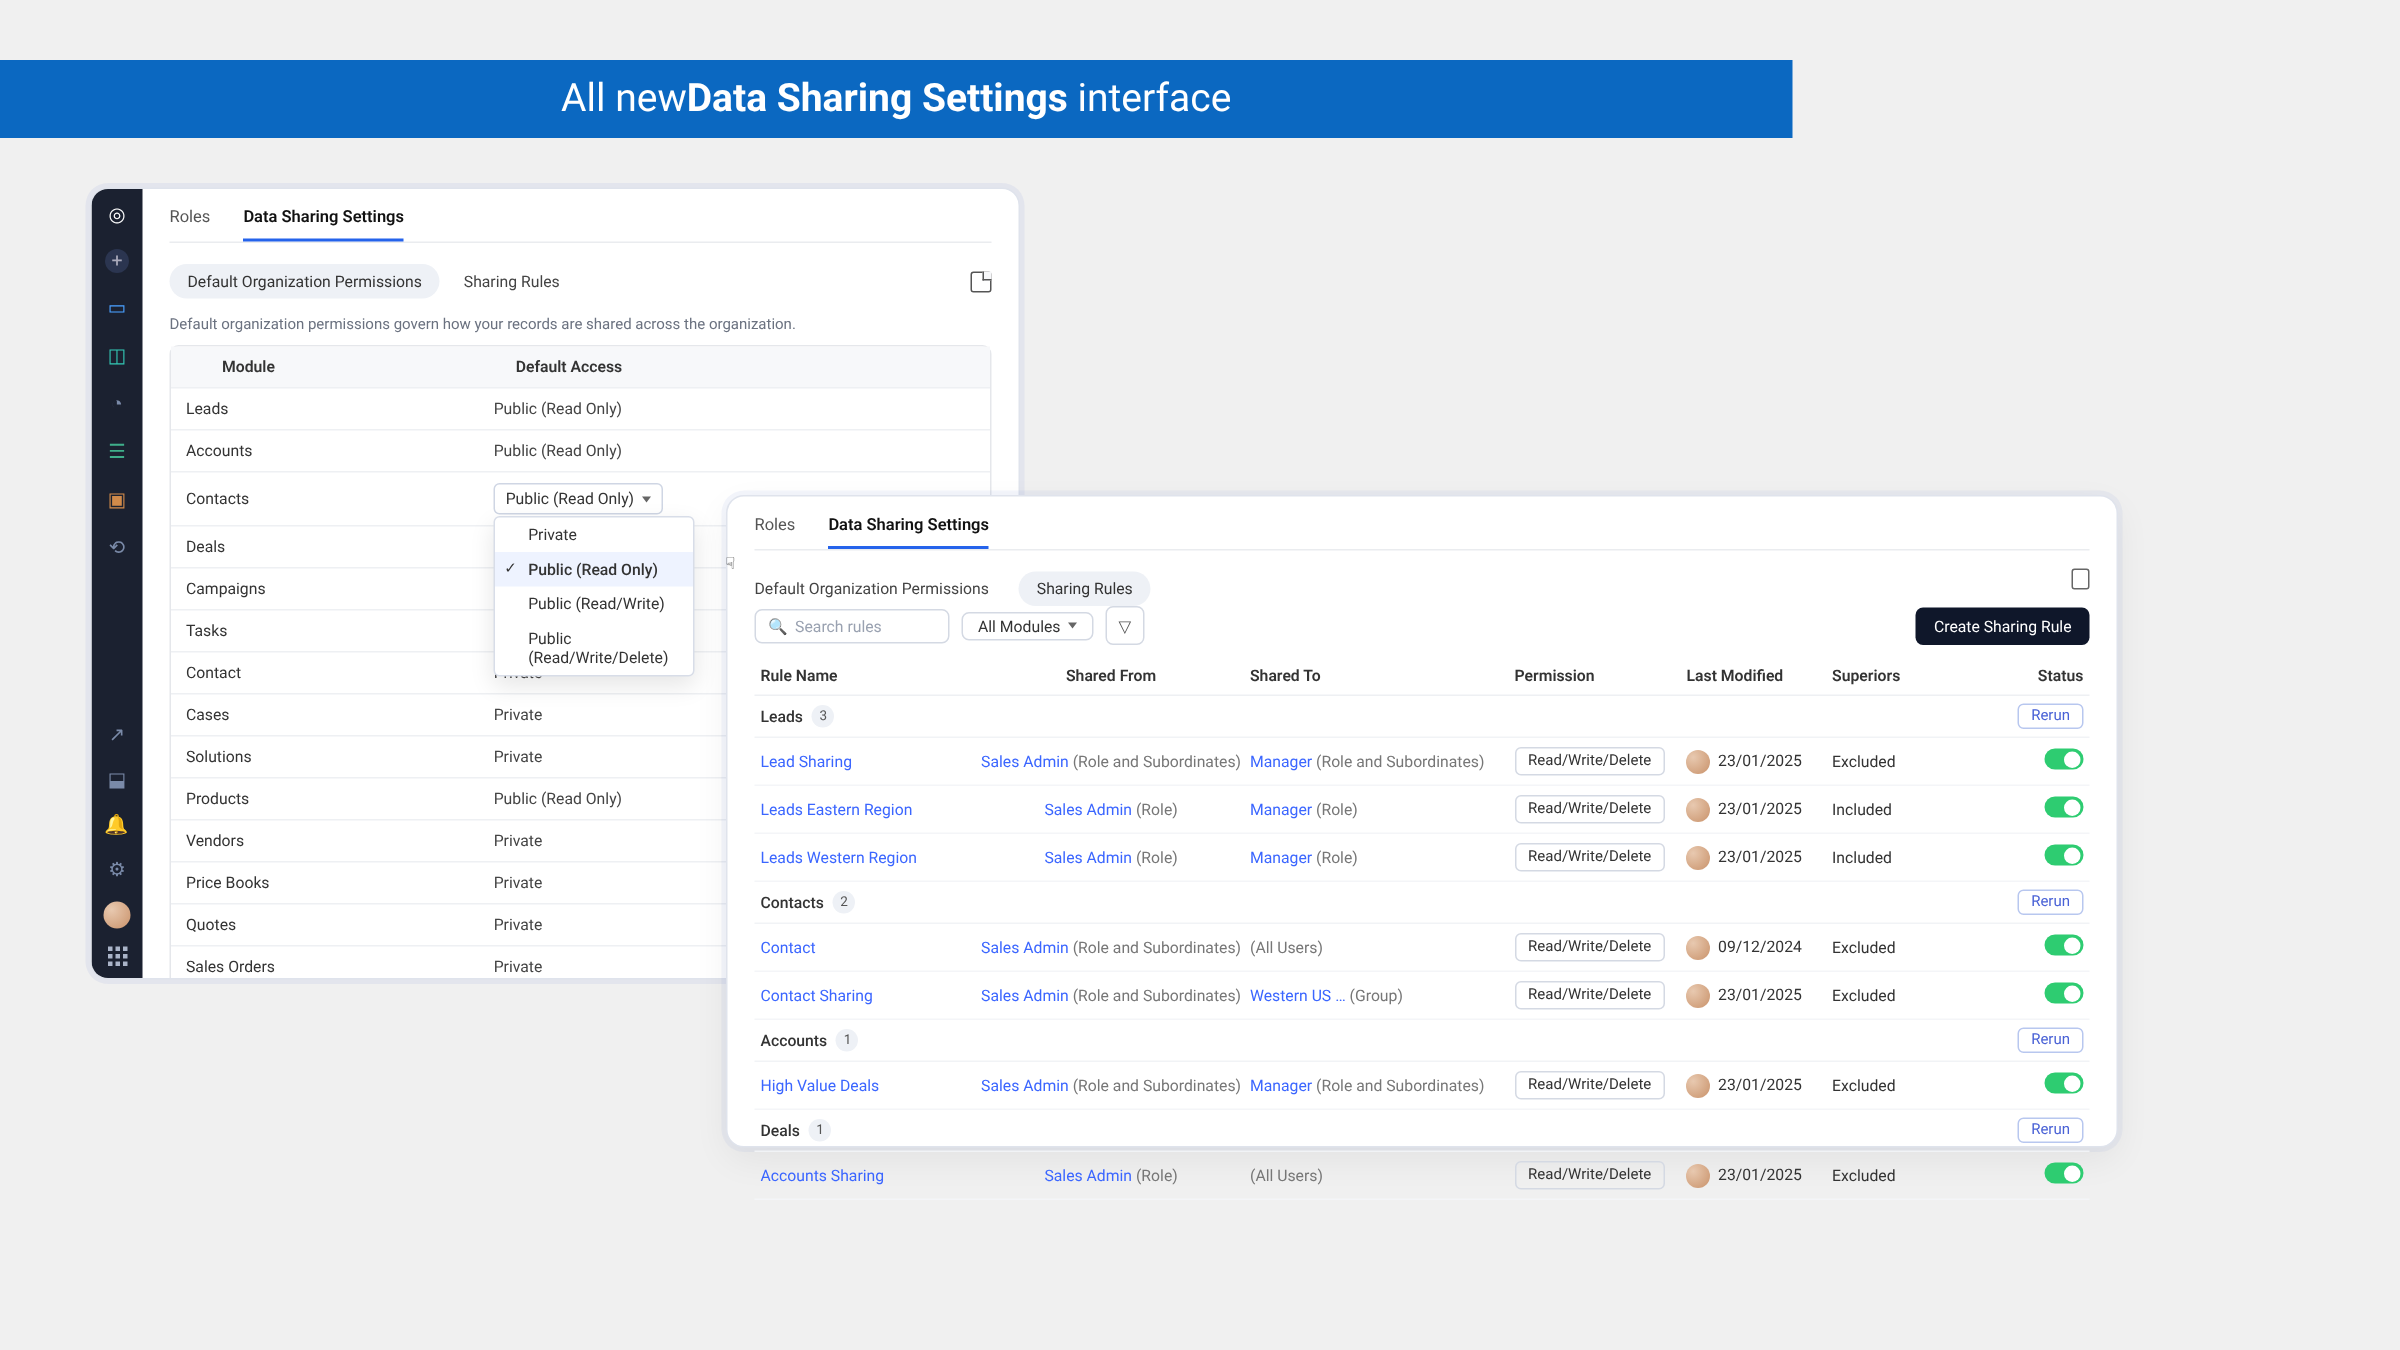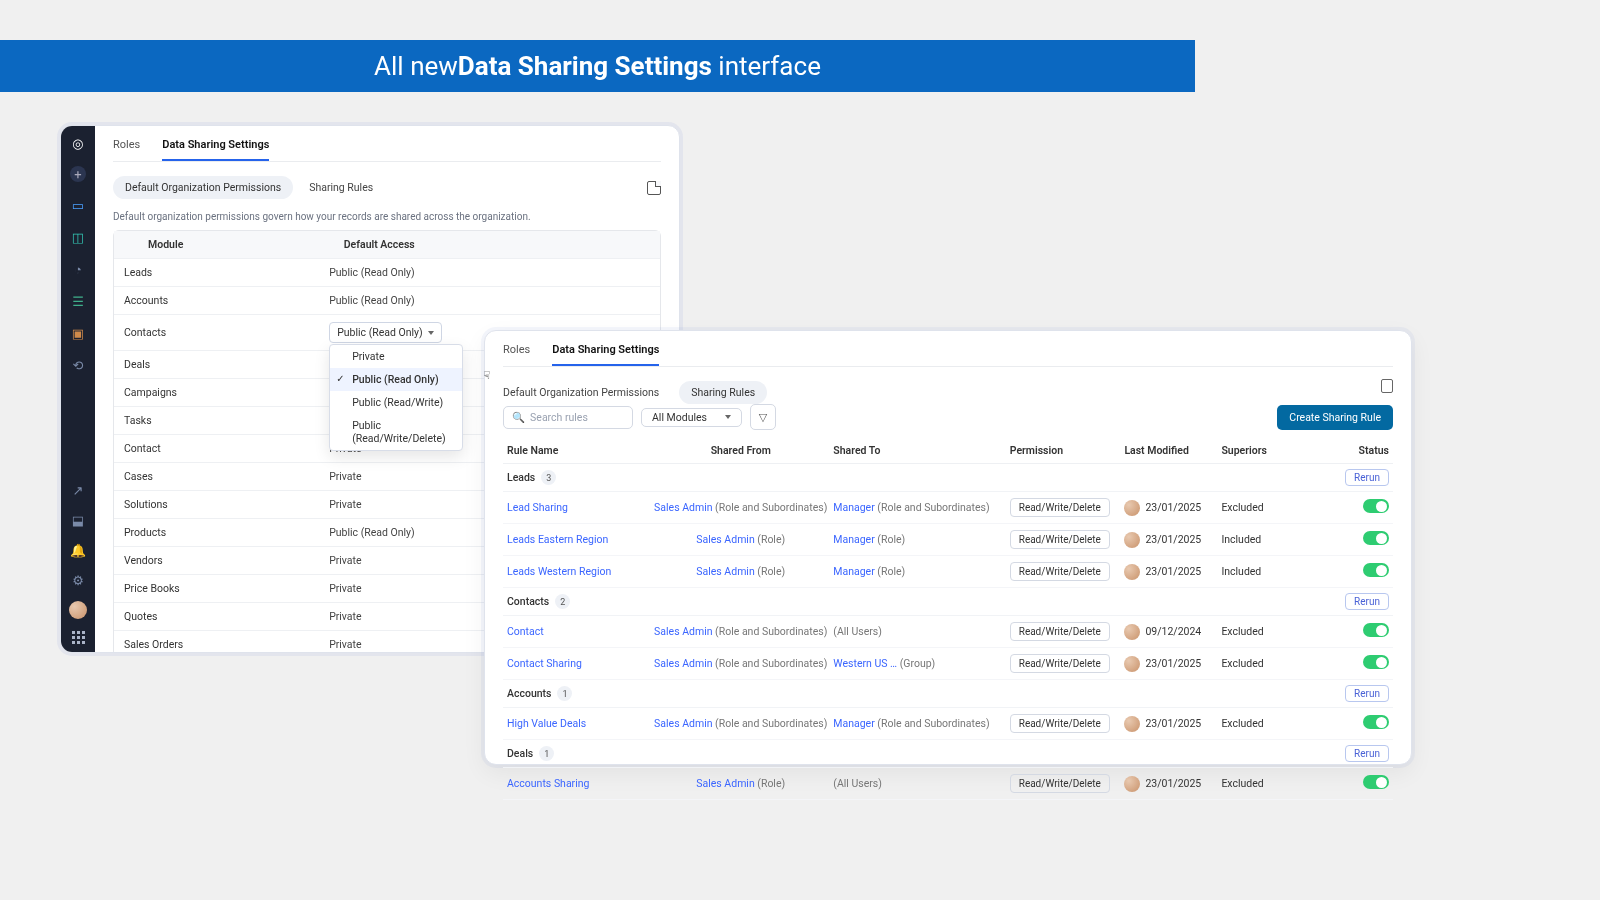--- a/index.html
+++ b/index.html
@@ -179,32 +179,32 @@
   .toolbar {
     display:flex;align-items:center;gap:8px;margin-bottom:8px;
   }
   .search-box {
     display:flex;align-items:center;gap:5px;
     border:1px solid #d4d9e3;border-radius:5px;
     padding:4px 8px;width:130px;
     color:#9aa2b1;font-size:10.5px;
   }
   .mod-dd {
-    display:flex;align-items:center;gap:18px;
+    display:flex;align-items:center;gap:5px;
     border:1px solid #d4d9e3;border-radius:5px;
     padding:2px 10px;font-size:10.5px;color:#333;
   }
   .filter-btn {
     border:1px solid #d4d9e3;border-radius:5px;
     width:26px;height:26px;display:flex;align-items:center;justify-content:center;
     color:#555;
   }
   .create-btn {
     margin-left:auto;
-    background:#0369a1;color:#fff;
+    background:#0f172a;color:#fff;
     border-radius:5px;padding:6px 12px;font-size:10.5px;
     cursor:pointer;
     text-align:right;
   }
   .rules-table { font-size:10.5px; }
   .rules-header {
     display:flex;color:#333;font-weight:600;padding:6px 4px;border-bottom:1px solid #eef0f3;
   }
   .col-name{width:16%;}
   .col-from{width:21%;text-align:center;}

